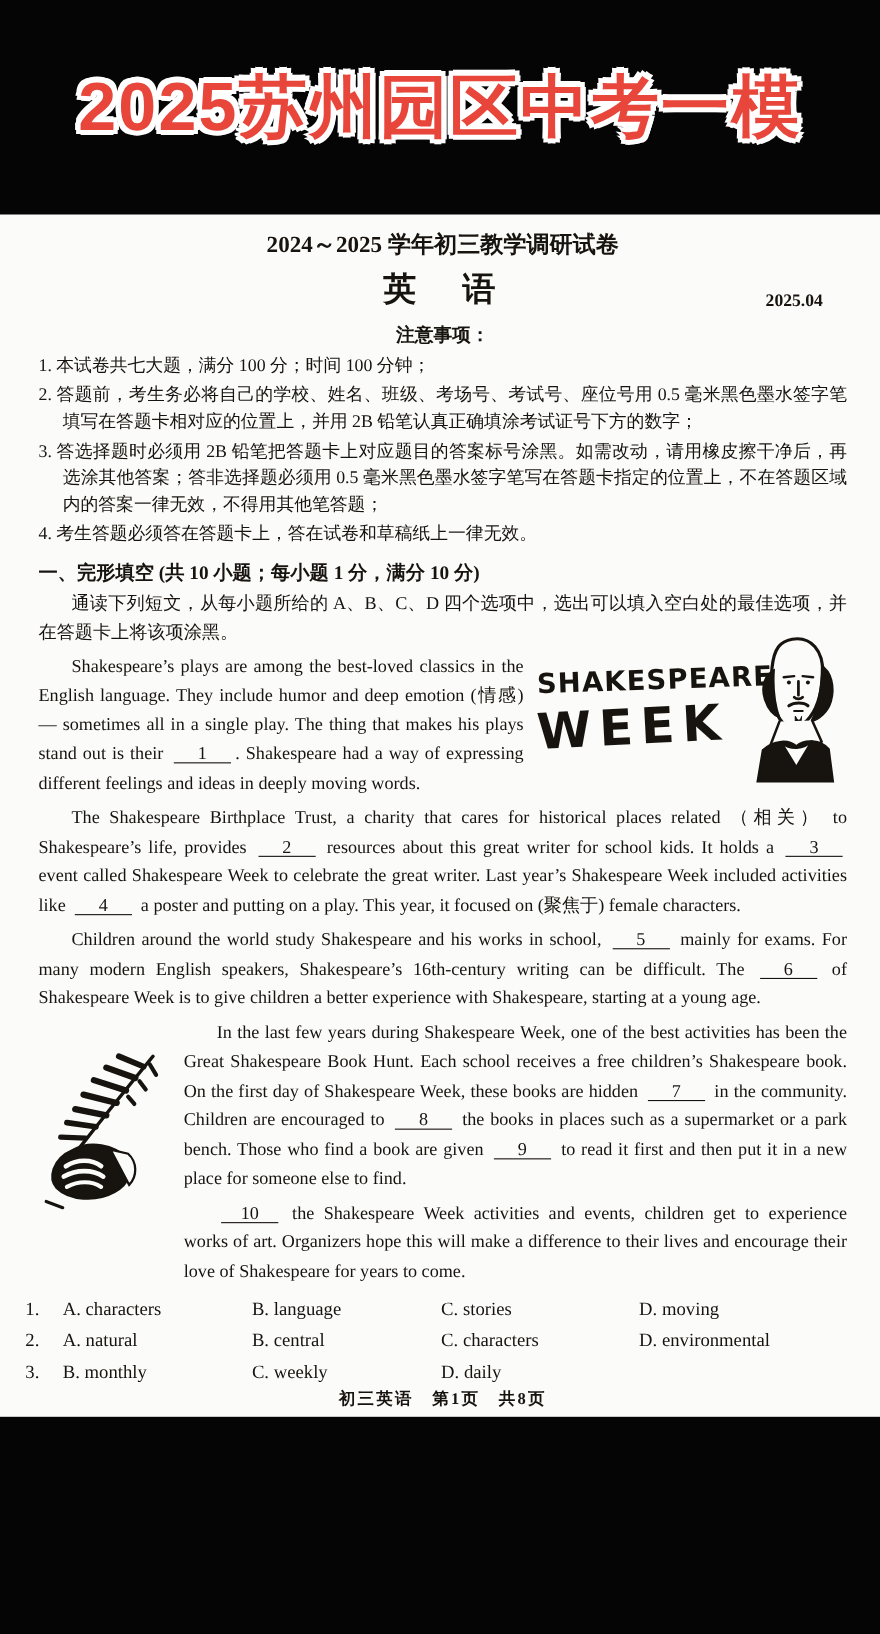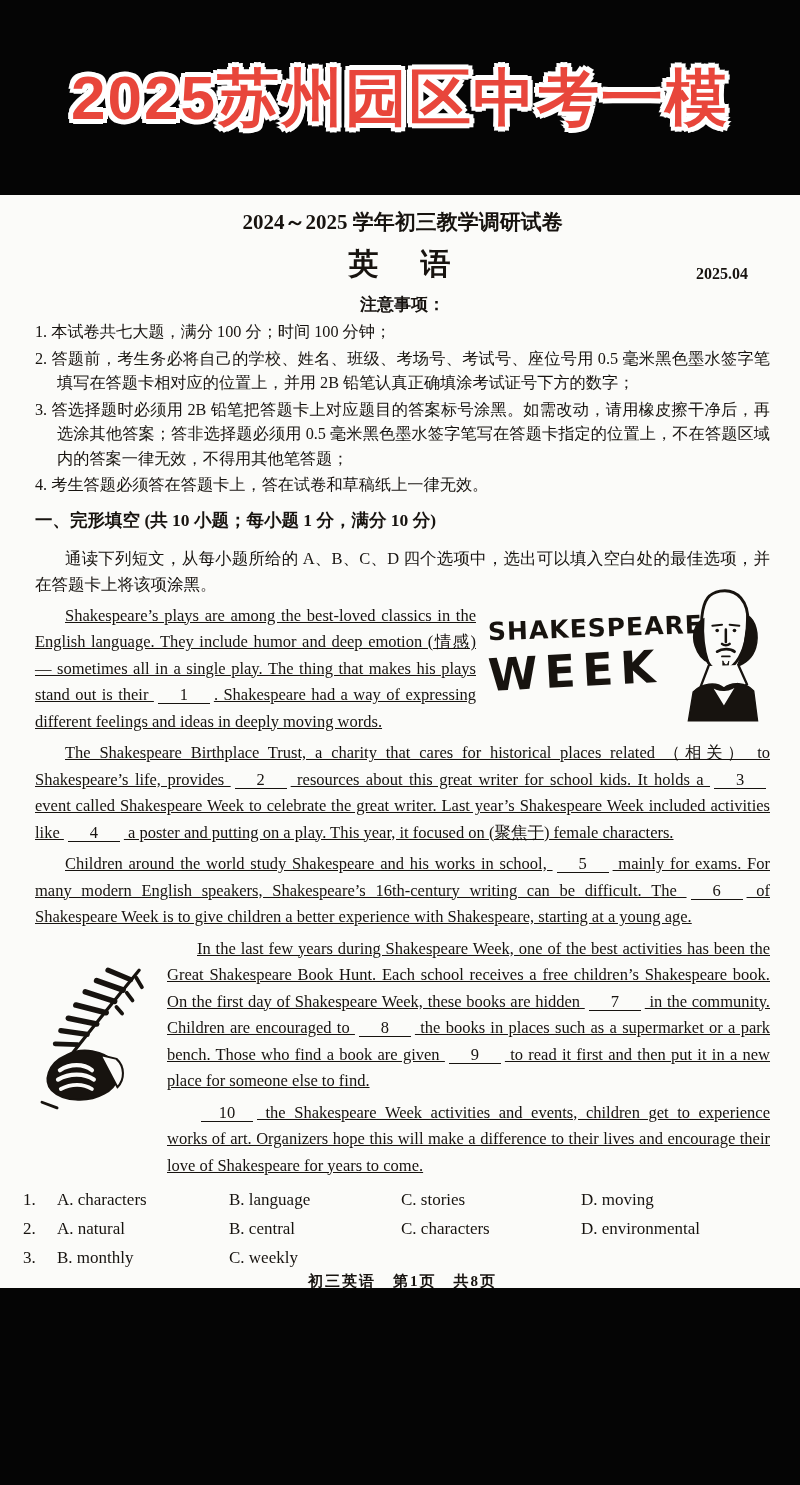--- a/index.html
+++ b/index.html
@@ -35,26 +35,25 @@
   .subject { text-align:center; font-size:30px; font-weight:700; letter-spacing:6px; line-height:46px; }
   .exam-date { position:absolute; right:22px; bottom:4px; font-size:16px; font-weight:700; }
 
   .notice-heading { font-size:17px; font-weight:700; line-height:26px; margin-top:5px;text-align:center; }
   .notice-item {
     font-size:16.2px; line-height:24.5px; margin-top:2px;
     padding-left:22px; text-indent:-22px; text-align:justify;
   }
 
   .section-heading { font-size:17.5px; font-weight:700; line-height:28px; margin-top:8px; }
-  .section-intro { font-size:16.5px; line-height:26px; text-indent:30px; text-align:justify; margin-top:12px; }
+  .section-intro { font-size:16.5px; line-height:26px; text-indent:30px; text-align:justify; margin-top:2px; }
 
   .para {
     font-size:16.5px; line-height:26.5px; text-align:justify; text-indent:30px;
     margin-top:5px;
-    text-decoration:underline;
   }
   .blank {
     display:inline-block; min-width:52px; padding:0 3px; margin:0 4px;
     text-align:center; border-bottom:1.6px solid #17130f; line-height:1.05;
     text-indent:0;
   }
 
   
   .sw-logo {
     float:right; width:282px; height:132px; margin:-10px 0 4px 12px;
@@ -176,17 +175,18 @@
       <span>2.</span>
       <span>A. natural</span>
       <span>B. central</span>
       <span>C. characters</span>
       <span>D. environmental</span>
     </div>
     <div class="opt-row">
       <span>3.</span>
       <span>B. monthly</span>
       <span>C. weekly</span>
+      <span>D. daily</span>
     </div>
   </div>
 
   <div class="page-footer">初三英语　第1页　共8页</div>
 </div>
 
 </body></html>

